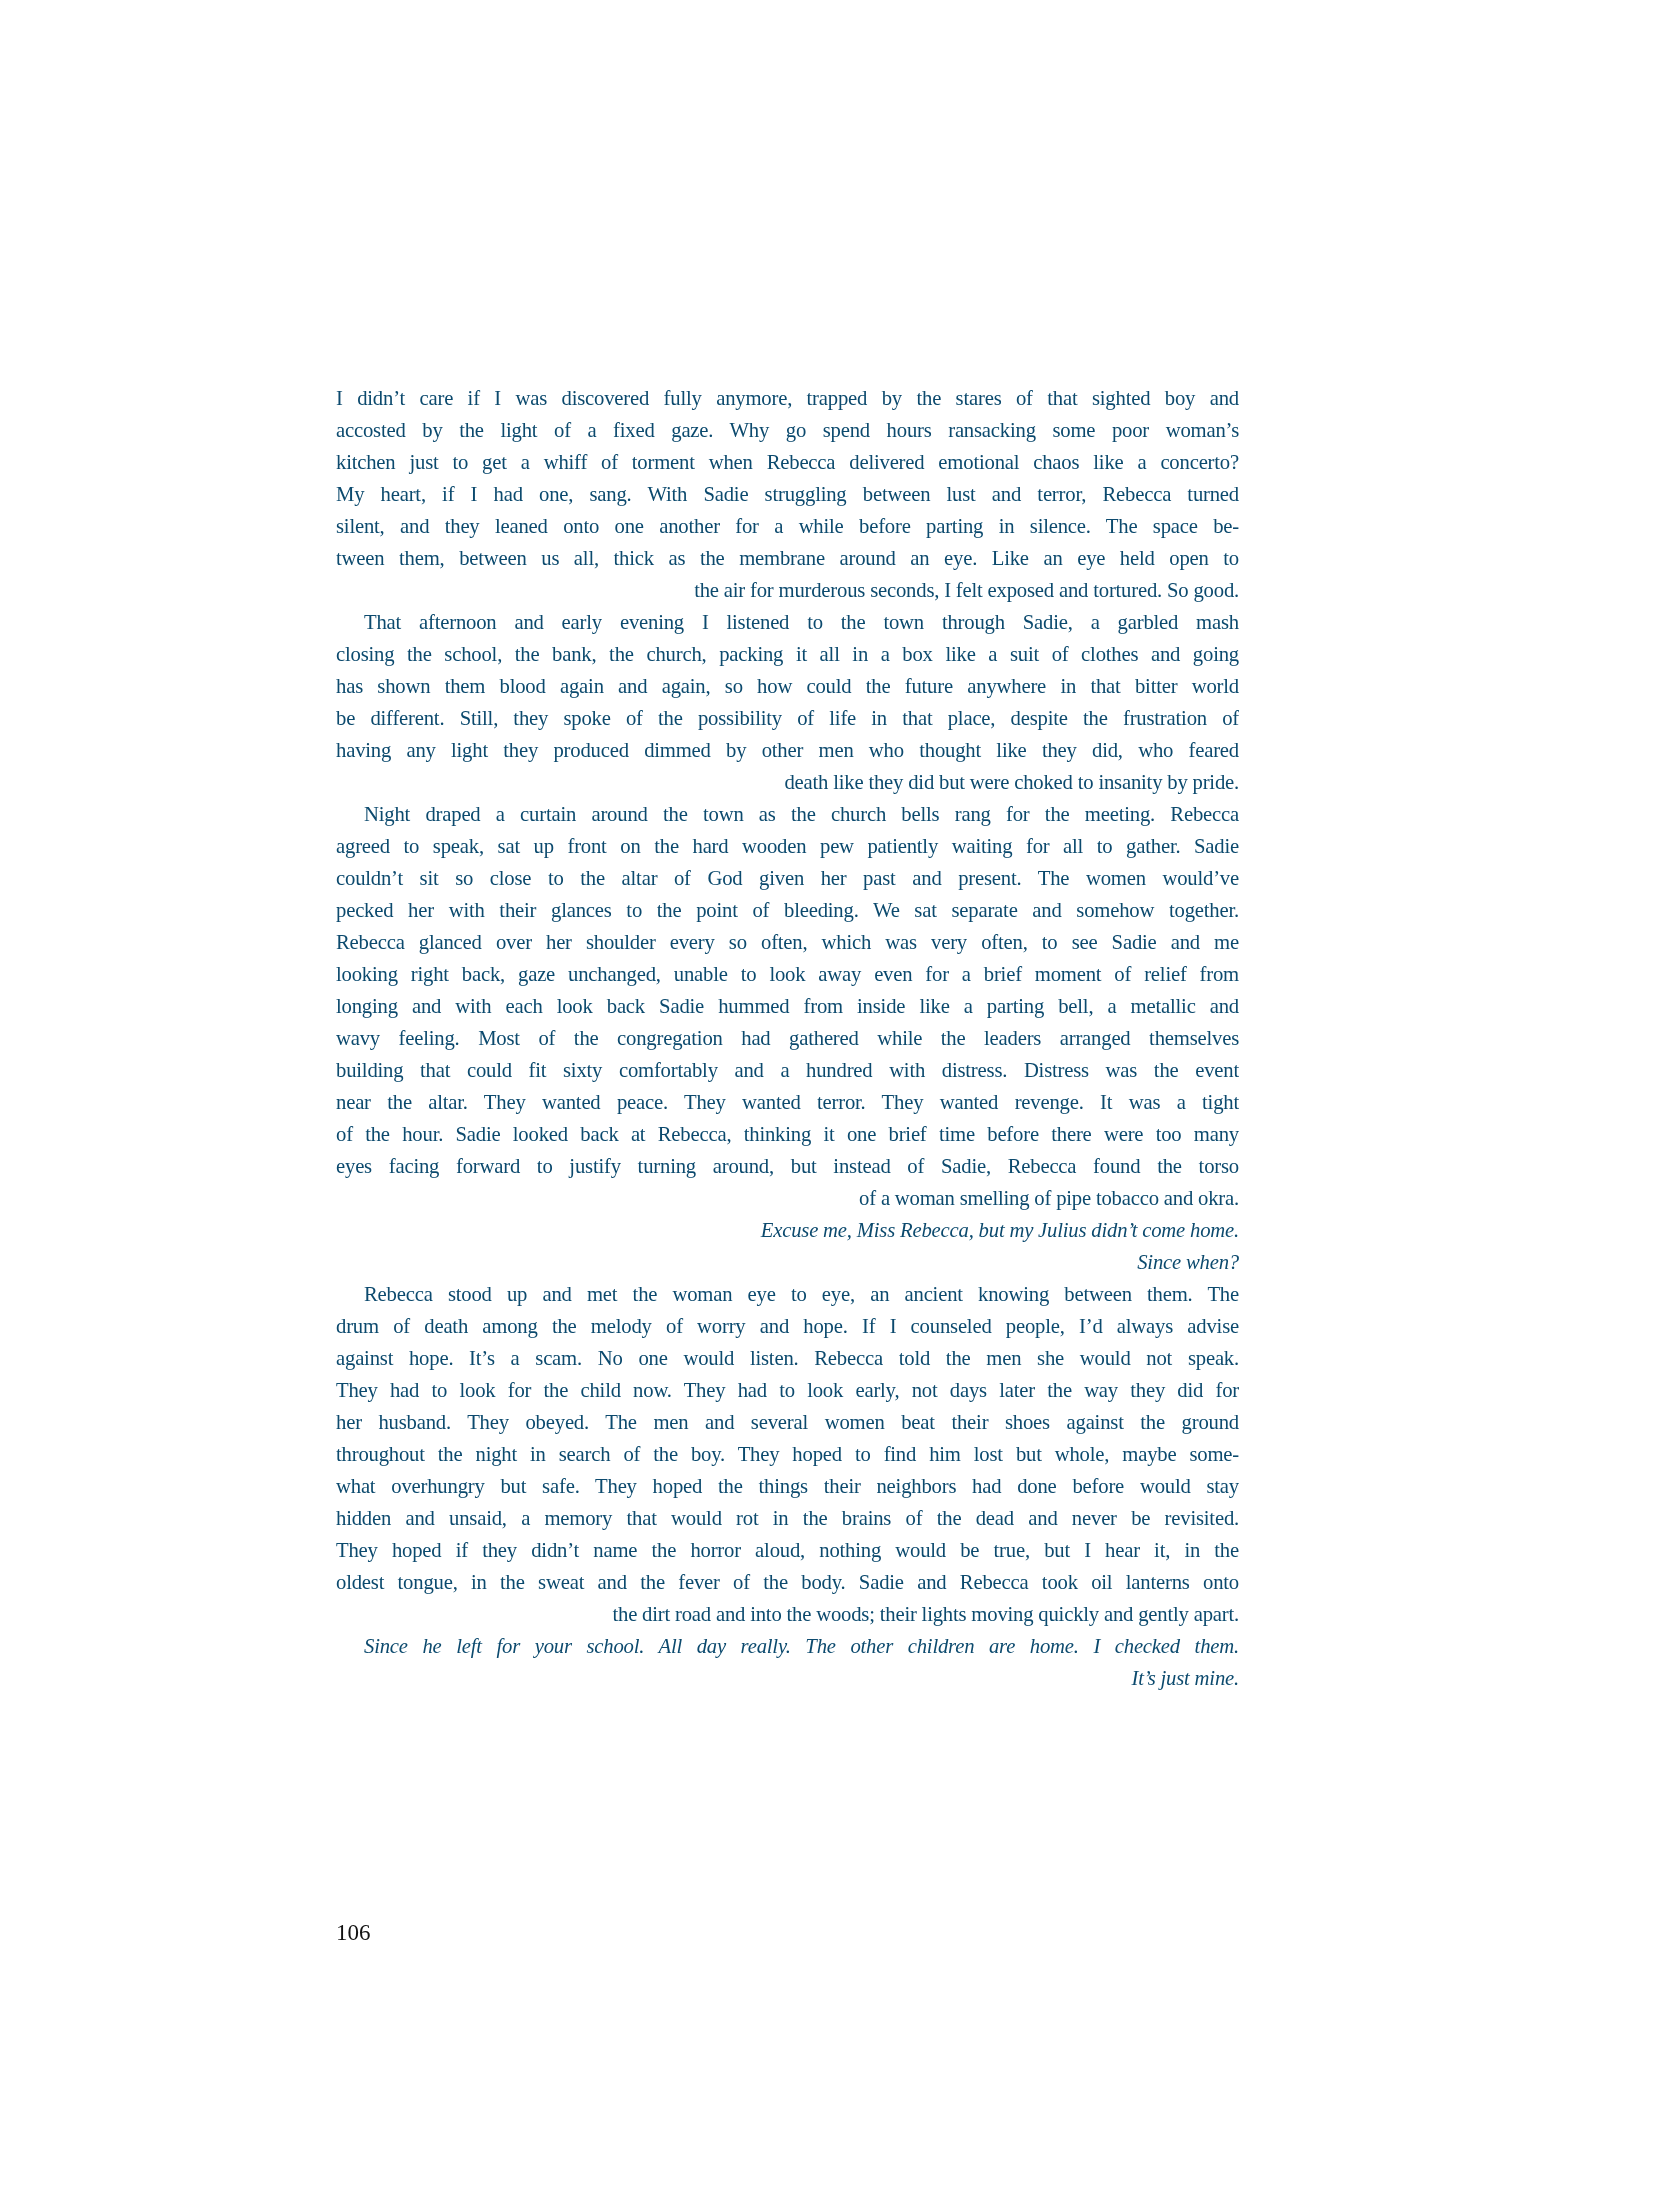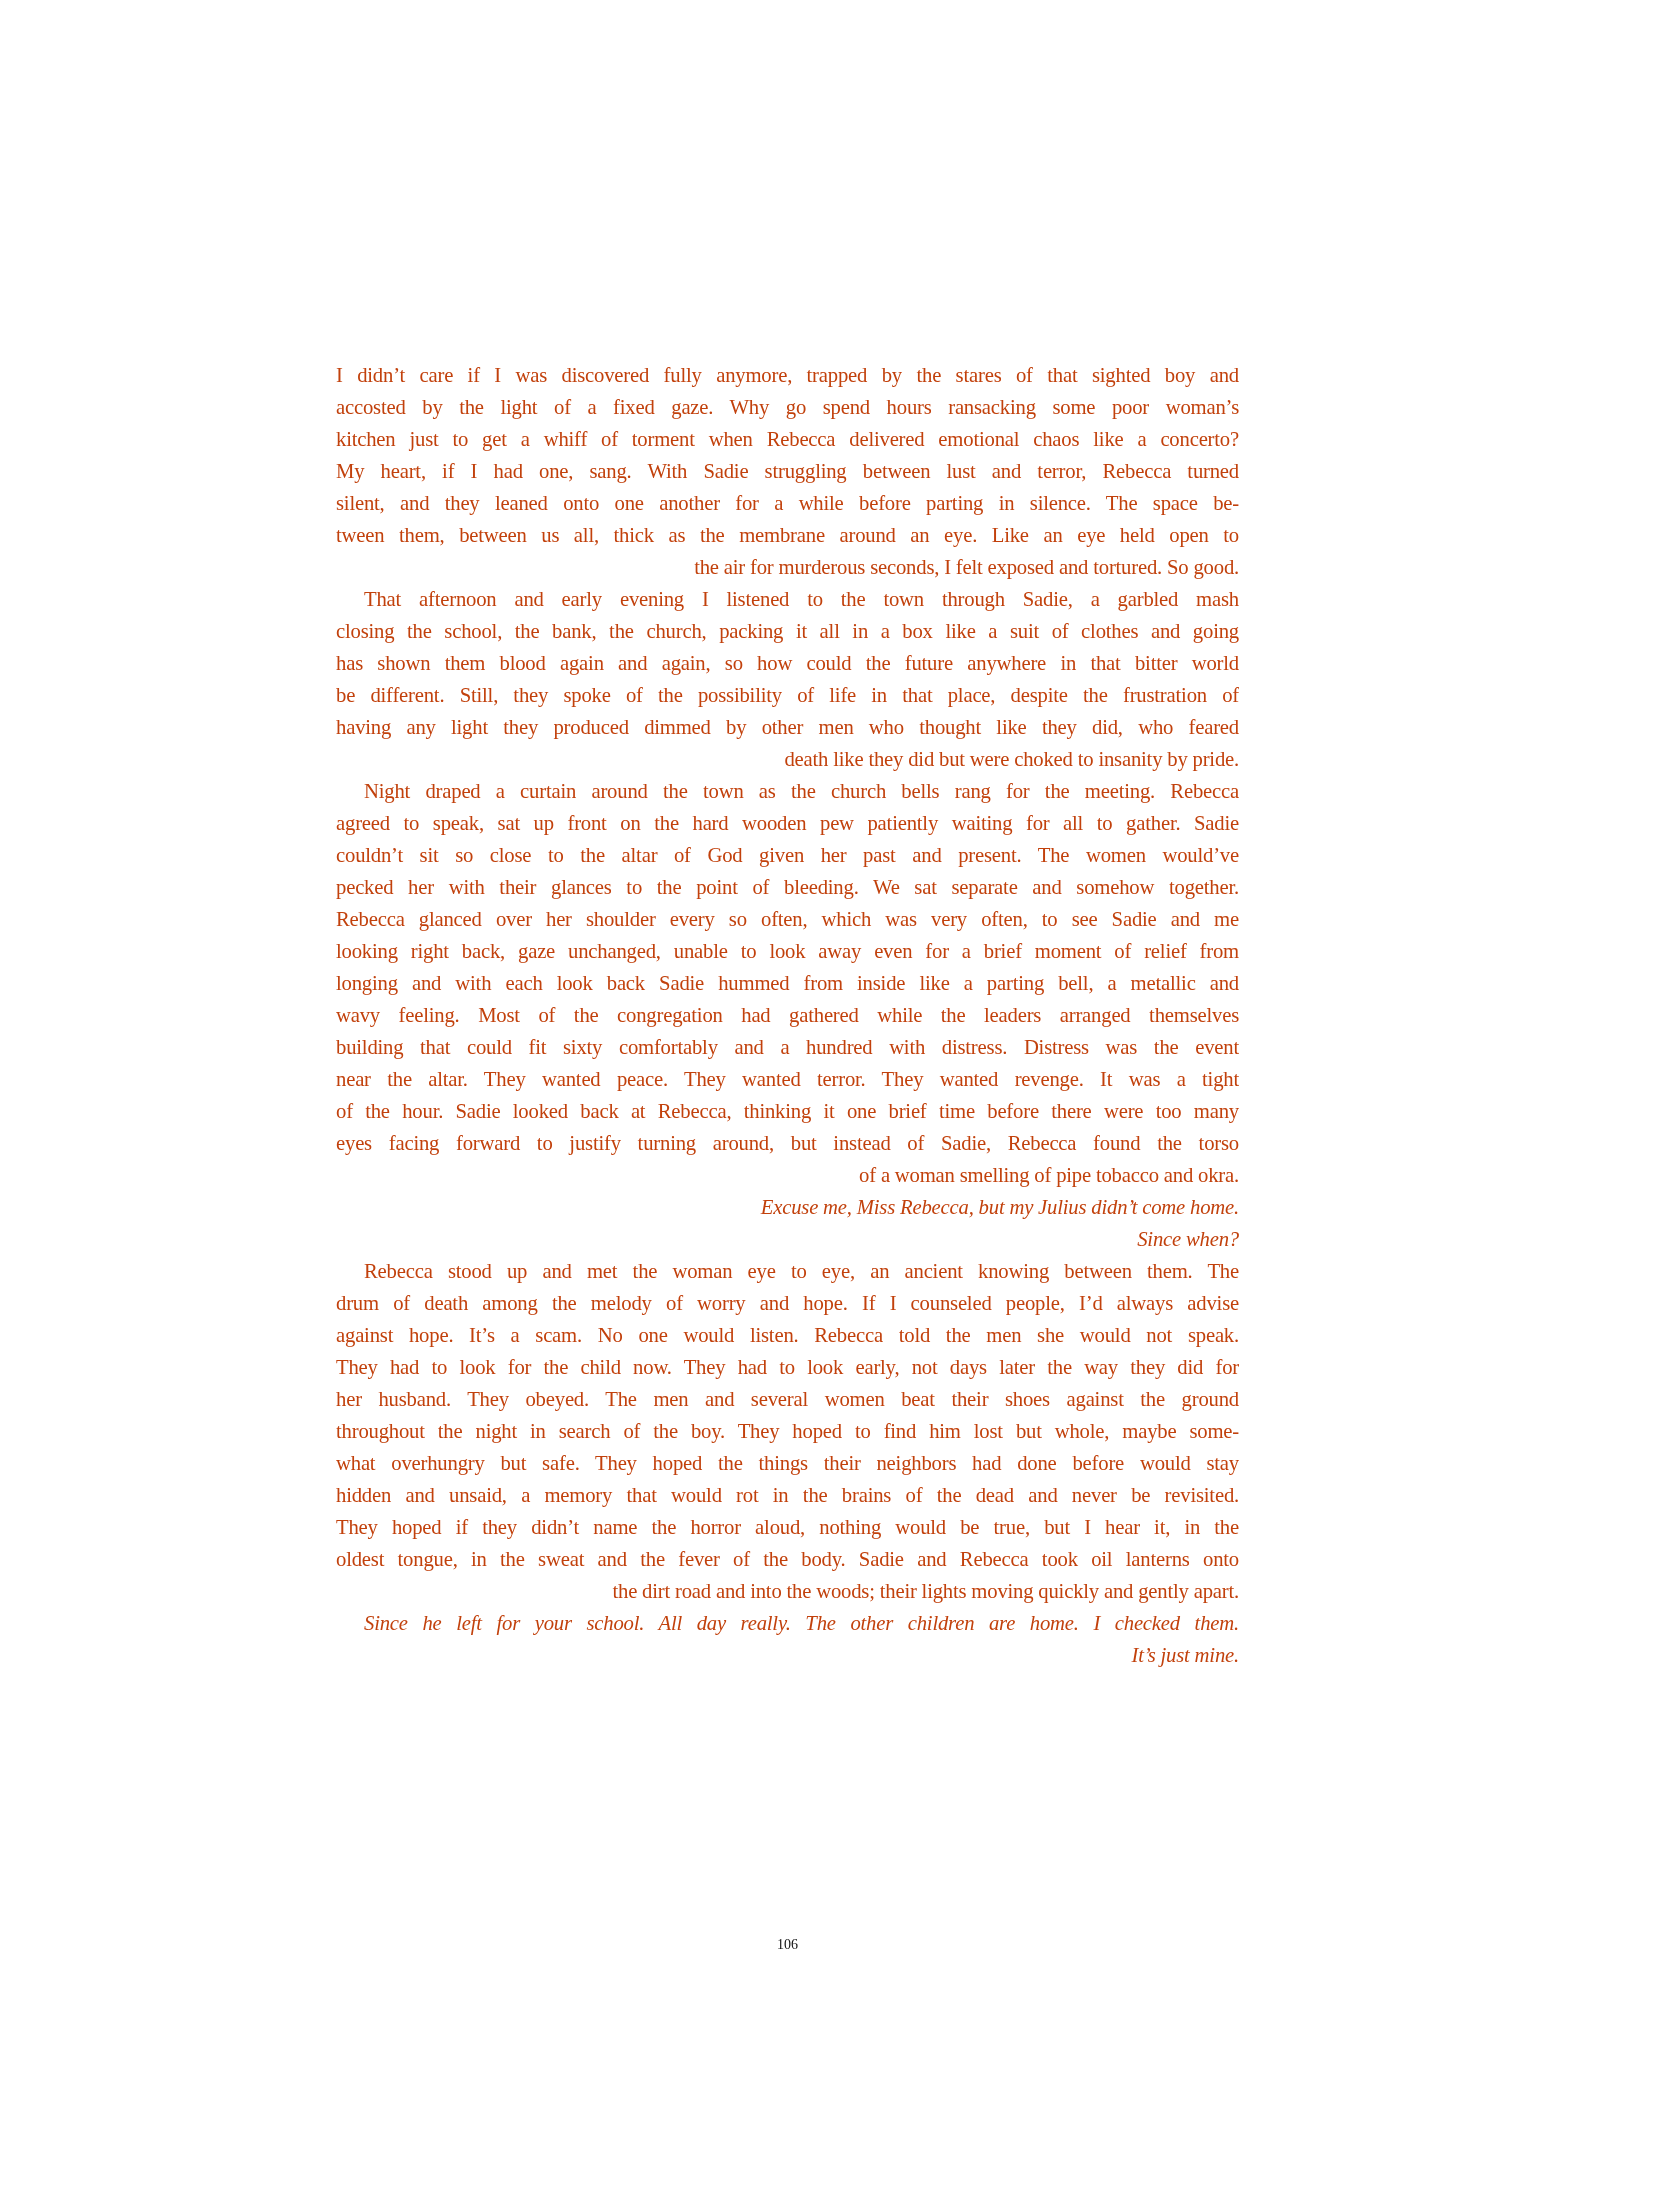--- a/index.html
+++ b/index.html
@@ -14,27 +14,27 @@
     overflow: hidden;
   }
   .page {
     position: absolute;
     inset: 0;
     background: #ffffff;
   }
   .body-text {
     position: absolute;
     left: 336px;
-    top: 359px;
+    top: 382px;
     width: 903px;
     font-family: "Liberation Serif", serif;
     font-size: 20.7px;
     line-height: 32px;
     letter-spacing: -0.2px;
-    color: #c2410c;
+    color: #0c4a6e;
     text-rendering: optimizeLegibility;
   }
   .para {
     margin: 0;
     padding: 0;
   }
   .para.italic {
     font-style: italic;
   }
   .line {
@@ -47,26 +47,25 @@
     text-align-last: justify;
   }
   .line.indent {
     padding-left: 28px;
   }
   .page-number {
     position: absolute;
     left: 336px;
     top: 1917px;
     width: 903px;
-    text-align: center;
+    text-align: left;
     font-family: "Liberation Serif", serif;
-    font-size: 14px;
+    font-size: 23px;
     line-height: 32px;
     color: #121212;
-    margin-top: 12px;
   }
 </style>
 </head>
 <body>
 
 <div class="page">
   <div class="body-text">
       <div class="para">
         <div class="line justify">I didn’t care if I was discovered fully anymore, trapped by the stares of that sighted boy and</div>
         <div class="line justify">accosted by the light of a fixed gaze. Why go spend hours ransacking some poor woman’s</div>

